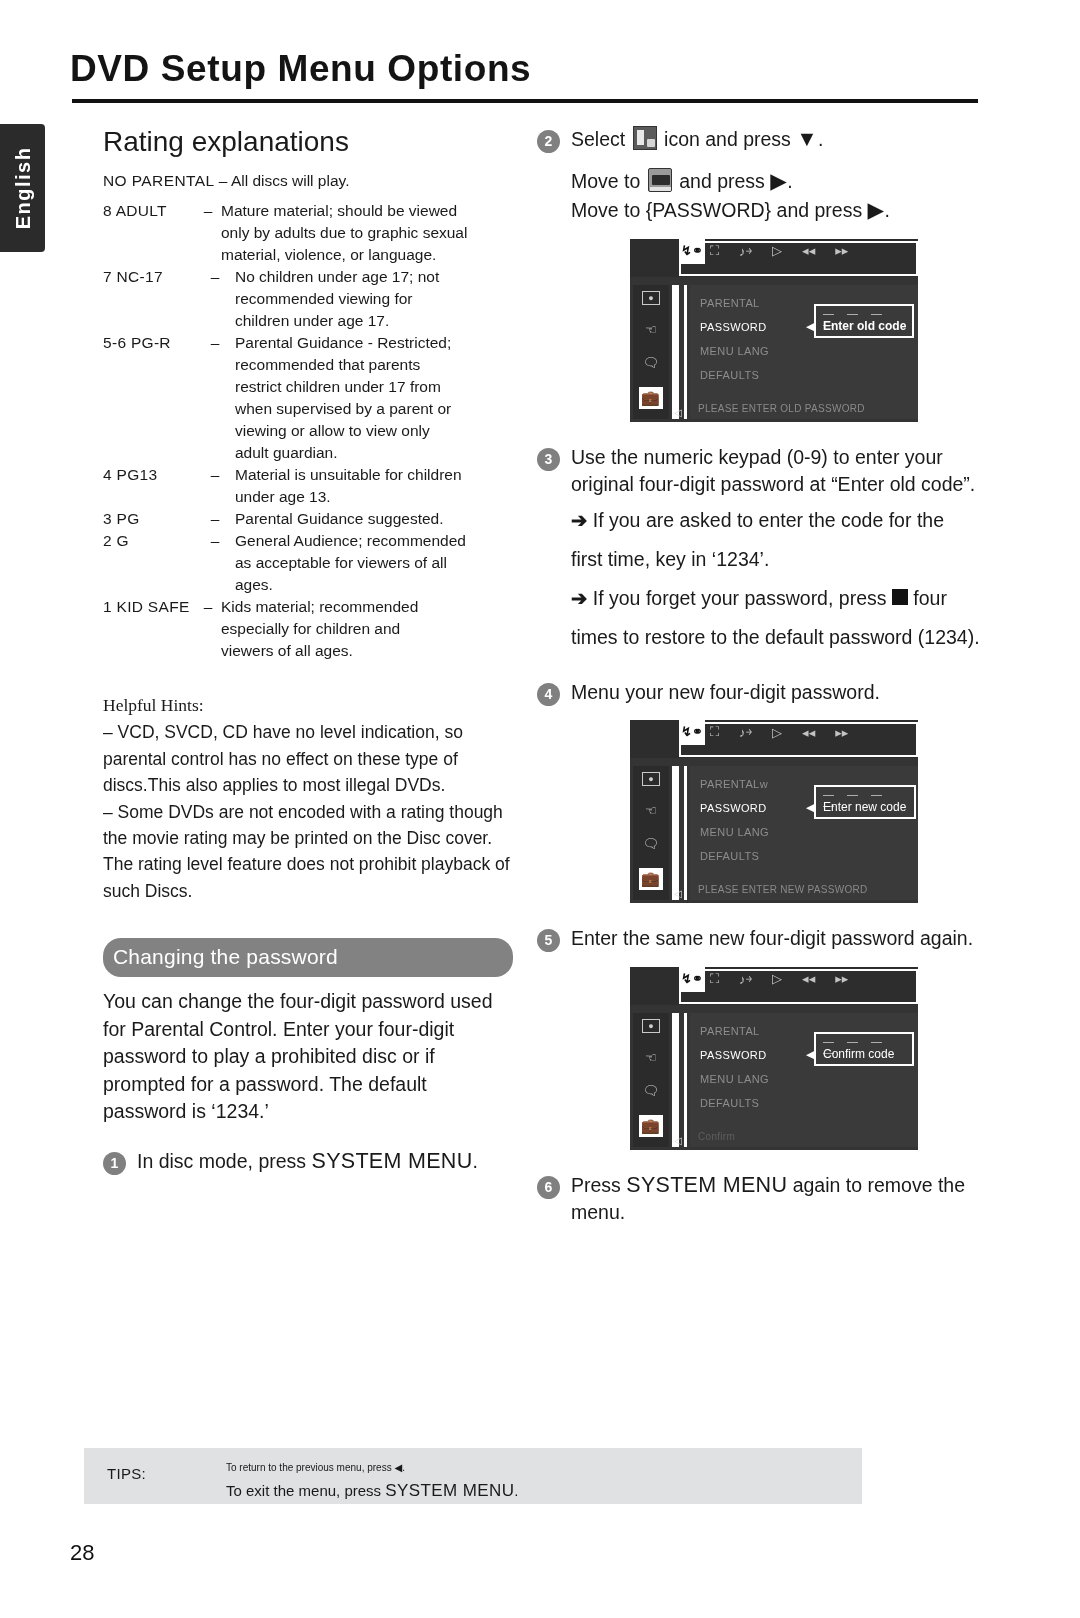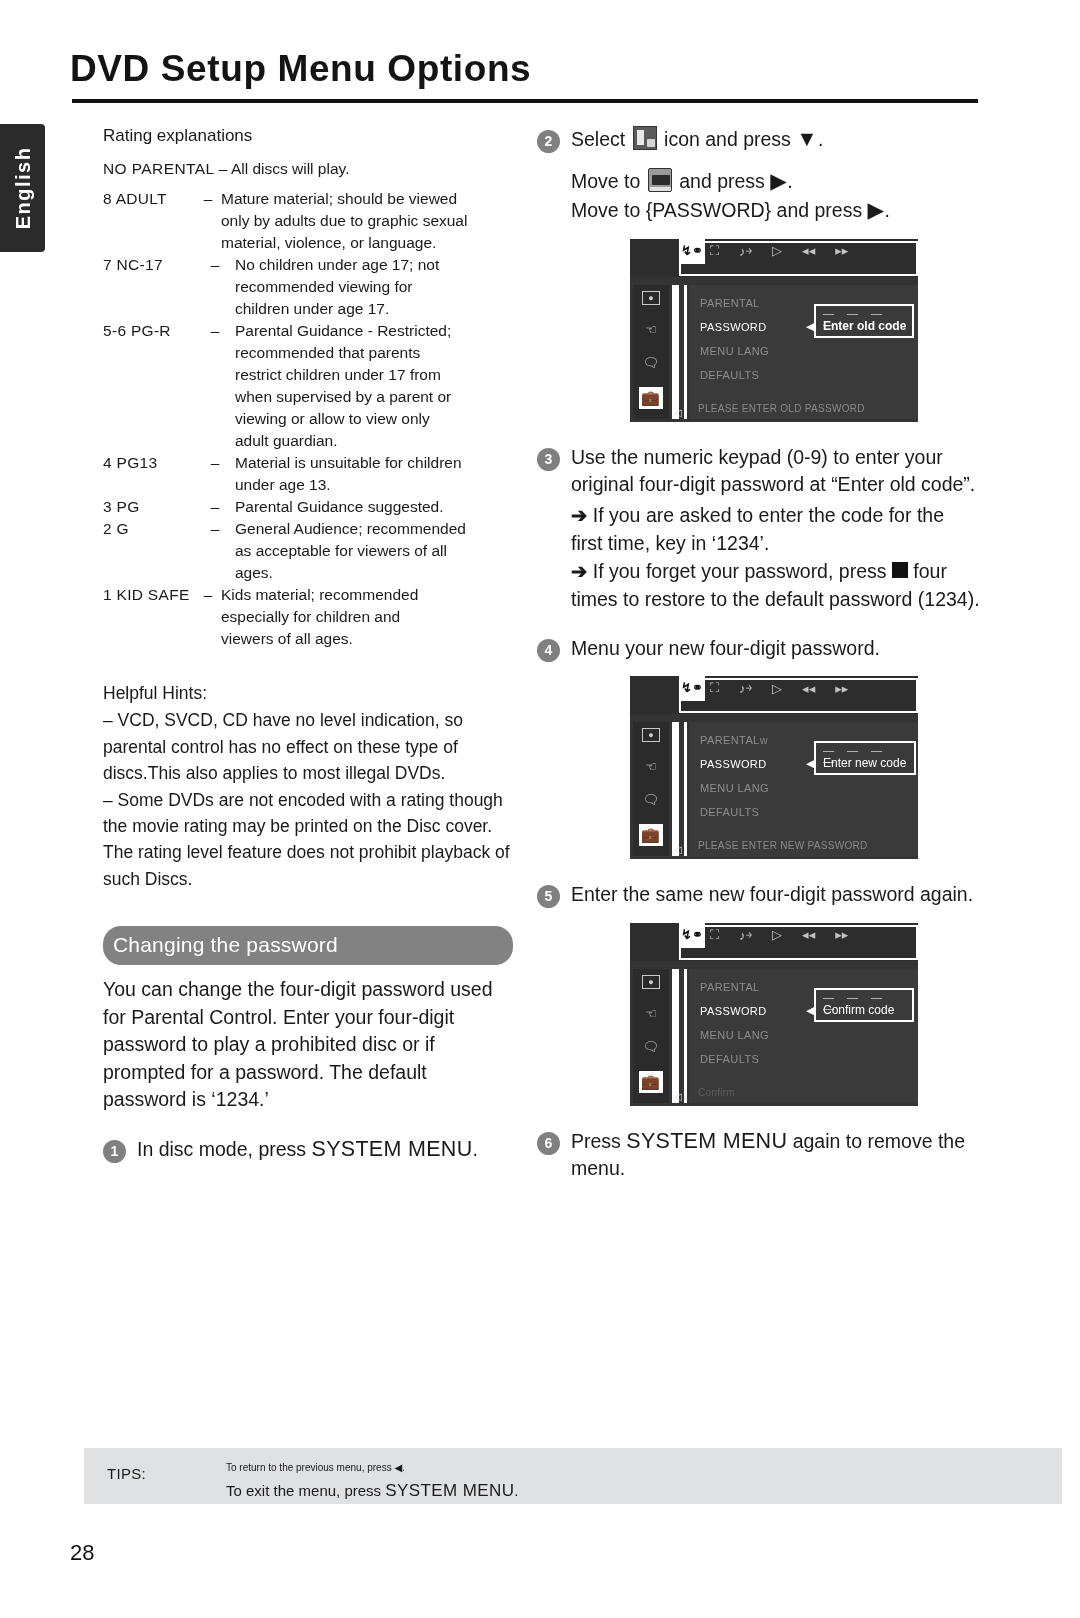--- a/index.html
+++ b/index.html
@@ -47,37 +47,37 @@
     left: 72px; top: 99px;
     width: 906px; height: 4px;
     background: #111;
   }
 
   
   #col-left  { position: absolute; left: 103px; top: 126px; width: 410px; }
   #col-right { position: absolute; left: 537px; top: 126px; width: 443px; }
 
   .sec-head {
-    font-size: 17px;
+    font-size: 28px;
     color: #1a1a1a;
     margin: 0 0 12px 0;
     font-weight: normal;
   }
 
   
   .rate-row { display: flex; font-size: 15.5px; line-height: 22px; }
   .rate-row .rl { width: 92px; flex: 0 0 92px; white-space: nowrap; letter-spacing: 0.3px; }
   .rate-row .rd { width: 26px; flex: 0 0 26px; text-align: center; }
   .rate-row .rt { flex: 1 1 auto; }
   .rate-row.nop { display: block; margin-bottom: 8px; }
   .rate-row.nop .nopl { letter-spacing: 0.4px; }
 
   
   #hints { margin-top: 30px; font-size: 17.5px; line-height: 26.4px; }
-  #hints .hh { margin-bottom: 1px; }
+  #hints .hh { margin-bottom: 1px; font-family: Liberation Serif, serif; }
   #hints p { margin: 0; }
   #hints .hp { margin-bottom: 0px; }
 
   
   .bar-head {
     margin-top: 34px;
     background: #828282;
     color: #ffffff;
     font-size: 21px;
     padding: 7px 0 8px 10px;
@@ -90,21 +90,21 @@
   
   .step { position: relative; padding-left: 34px; margin-top: 22px; }
   .step .num {
     position: absolute; left: 0; top: 4px;
     width: 23px; height: 23px; border-radius: 50%;
     background: #808080; color: #fff;
     font-size: 14px; font-weight: bold;
     text-align: center; line-height: 23px;
   }
   .step .txt { font-size: 19.5px; line-height: 27.5px; }
-  .sub { font-size: 19.5px; line-height: 28px; }
+  .sub { font-size: 19.5px; line-height: 39px; }
   .arrow { font-weight: bold; }
   .kbig { font-size: 21.5px; letter-spacing: 0.3px; }
 
   
   #col-right .step .txt { font-size: 19.5px; line-height: 27.5px; }
 
   .inline-icon {
     display: inline-block;
     vertical-align: -4px;
     width: 24px; height: 24px;
@@ -259,21 +259,21 @@
   .osd .statusline.dim { color: #5e5e5e; }
   .osd .botarrow {
     position: absolute; left: 44px; bottom: 4px;
     font-size: 10px; color: #d8d8d8;
   }
 
   
   #tips {
     position: absolute;
     left: 84px; top: 1448px;
-    width: 978px; height: 56px;
+    width: 778px; height: 56px;
     background: #e0e1e3;
   }
   #tips .tl {
     position: absolute; left: 23px; top: 17px;
     font-size: 15px; letter-spacing: 0.3px;
   }
   #tips .t1 { position: absolute; left: 142px; top: 14px; font-size: 10px; }
   #tips .t2 { position: absolute; left: 142px; top: 33px; font-size: 15px; }
   #tips .sysm { font-size: 17px; letter-spacing: 0.4px; }
   #page-num {

